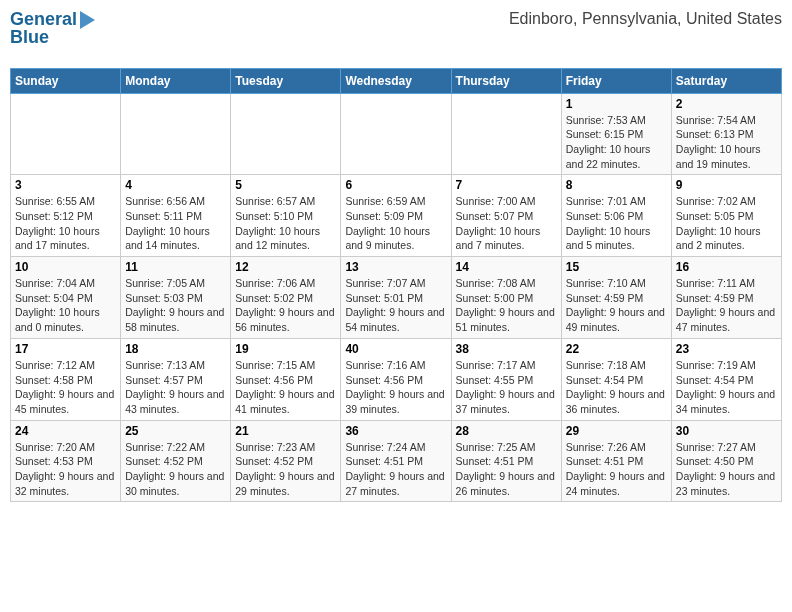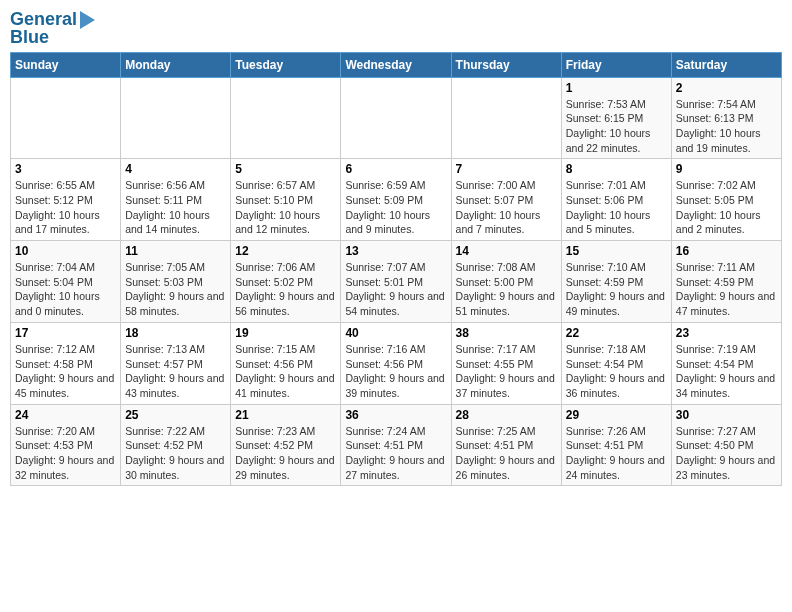--- a/index.html
+++ b/index.html
@@ -7,21 +7,21 @@
       font-family: Arial, sans-serif;
       background: #fff;
       width: 792px;
       min-height: 612px;
       padding: 10px;
     }
     .header {
       display: flex;
       justify-content: space-between;
       align-items: flex-start;
-      margin-bottom: 4px;
+      margin-bottom: 20px;
     }
     .logo {
       display: flex;
       align-items: center;
       gap: 4px;
     }
     .logo-text {
       font-size: 18px;
       font-weight: bold;
       line-height: 1.1;
@@ -77,20 +77,21 @@
       <div style="display:flex;align-items:center;">
         <div class="logo-text">
           <span class="blue">General</span>
         </div>
         <div style="width:0;height:0;border-top:9px solid transparent;border-bottom:9px solid transparent;border-left:15px solid #4a90c4;margin-left:3px;margin-top:1px;"></div>
       </div>
       <div class="logo-text" style="color:#1a6496;margin-top:-2px;">Blue</div>
     </div>
   </div>
   <div class="title-block">
+    <h2>Edinboro, Pennsylvania, United States</h2>
   </div>
 </div>
 
 <table>
   <thead>
     <tr>
     <th>Sunday</th>
         <th>Monday</th>
         <th>Tuesday</th>
         <th>Wednesday</th>

